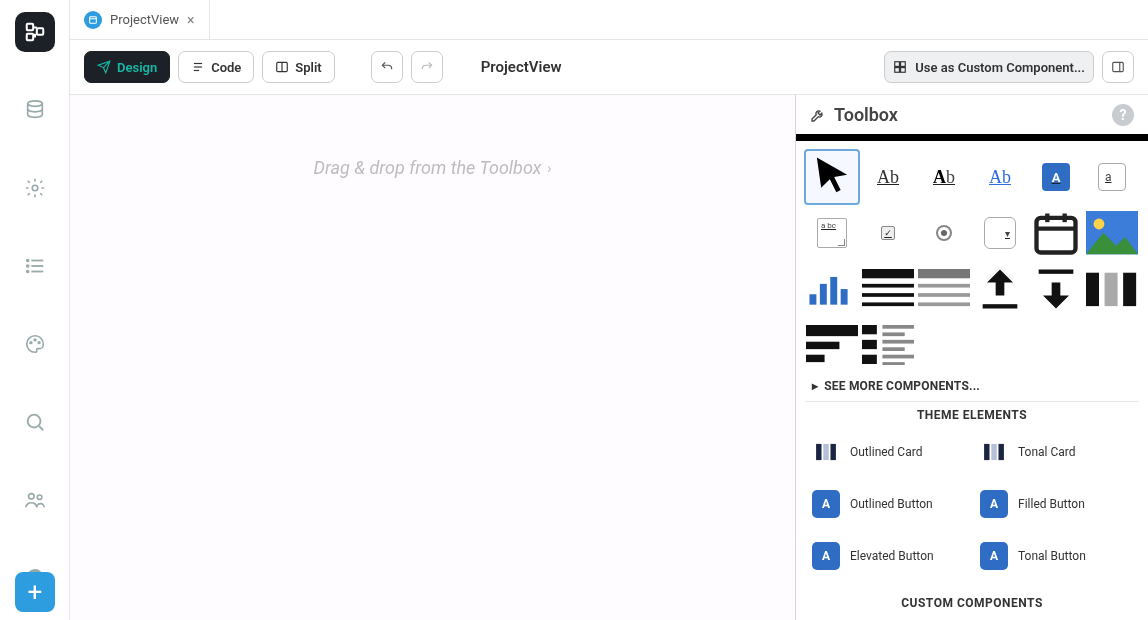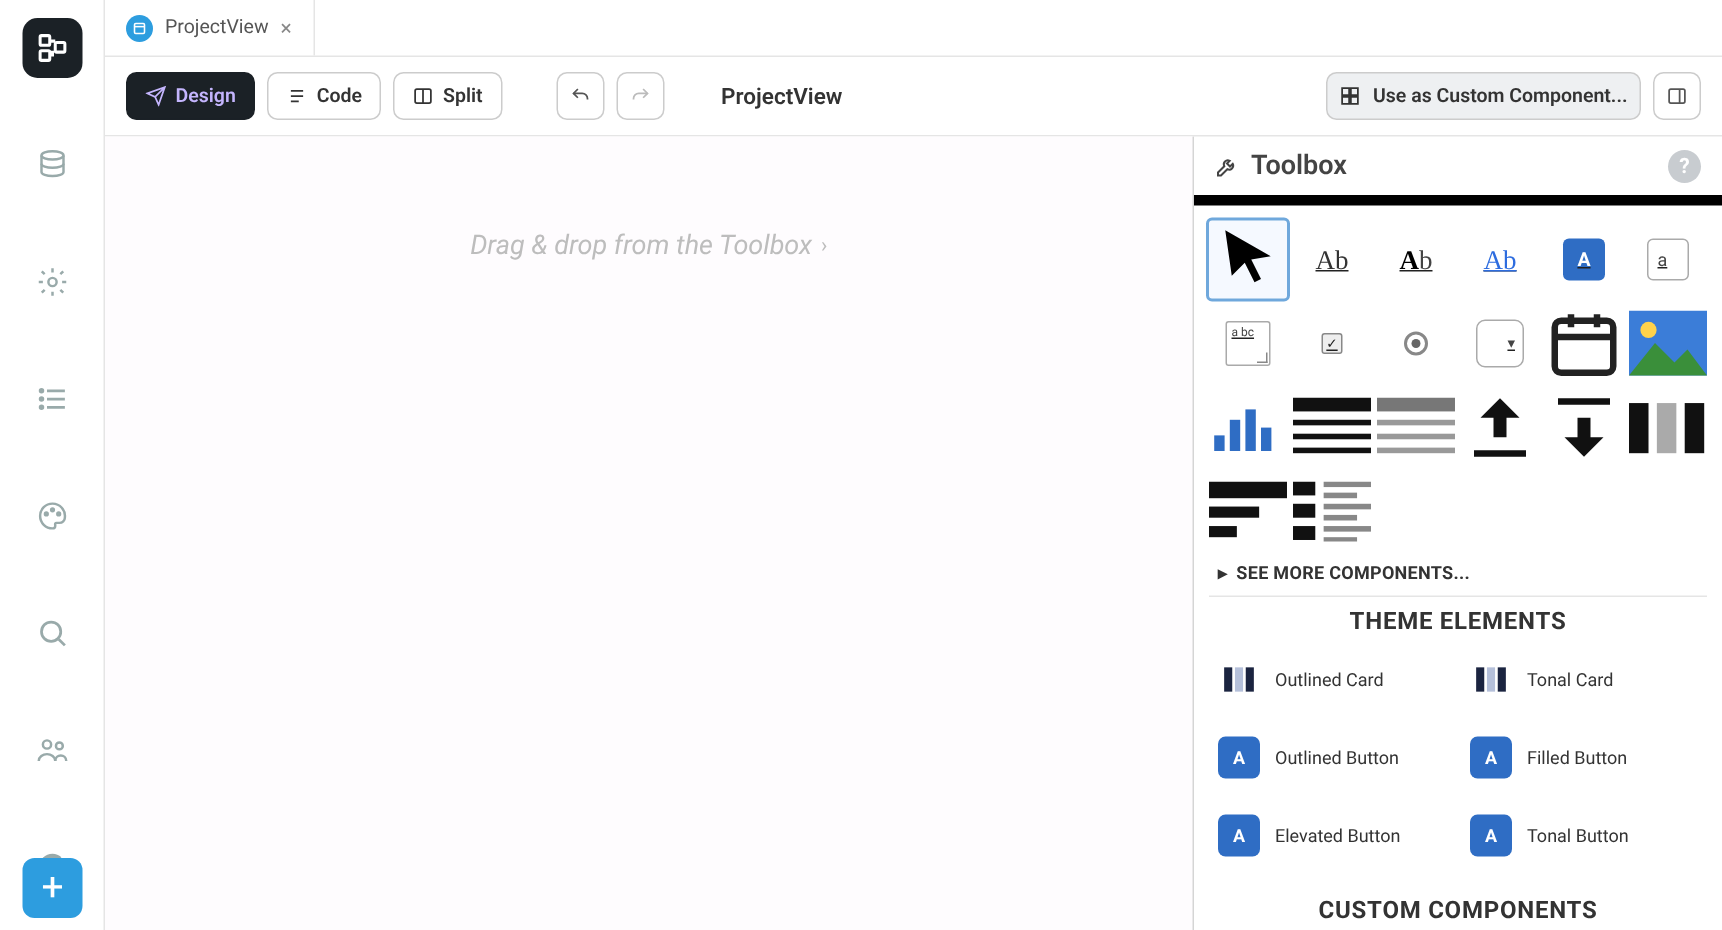--- a/index.html
+++ b/index.html
@@ -45,21 +45,21 @@
     
     .toolbar {
       height:55px; display:flex; align-items:center; padding:0 14px; gap:8px;
       border-bottom:1px solid #e5e5e5;
     }
     .seg {
       display:flex; align-items:center; gap:6px; height:32px; padding:0 12px;
       border:1px solid #ccc; border-radius:7px; font-size:13px; font-weight:600; color:#333;
       cursor:pointer; background:#fff;
     }
-    .seg.active { background:#1b2126; color:#c4b5fd; border-color:#1b2126; }
+    .seg.active { background:#1b2126; color:#14b8a6; border-color:#1b2126; }
     .seg svg, .icon-btn svg { width:14px; height:14px; flex-shrink:0; }
     .tb-gap { width:20px; }
     .icon-btn {
       width:32px; height:32px; border:1px solid #ccc; border-radius:7px;
       display:flex;align-items:center;justify-content:center; color:#555; cursor:pointer; background:#fff;
     }
     .toolbar .page-title { margin-left:30px; font-size:15px; font-weight:600; color:#333; }
     .toolbar .spacer { flex:1; }
     .use-btn {
       height:32px; padding:0 8px; border:1px solid #ccc; border-radius:7px;
@@ -111,21 +111,21 @@
     .mini-radio::after{content:"";width:6px;height:6px;border-radius:50%;background:#666;}
     .mini-dropdown { width:32px;height:32px;border:1px solid #aaa;border-radius:6px;display:flex;align-items:center;justify-content:flex-end;padding-right:5px;}
     .mini-dropdown::after{content:"▾";font-size:10px;color:#444;}
 
     .see-more {
       display:flex; align-items:center; gap:6px; padding:8px 6px; font-size:12px; font-weight:700;
       color:#333; letter-spacing:.2px; cursor:pointer; border-bottom:1px solid #e5e5e5;
     }
 
     .section-title {
-      text-align:center; font-size:16px; font-weight:700; letter-spacing:.5px; color:#333;
+      text-align:center; font-size:12px; font-weight:700; letter-spacing:.5px; color:#333;
       padding:6px 0 4px;
     }
 
     .theme-grid { display:grid; grid-template-columns:1fr 1fr; gap:8px; padding:4px 2px 2px; }
     .theme-item {
       height:44px; display:flex; align-items:center; gap:10px; padding:0 4px;
       font-size:12px; color:#333; cursor:grab;
     }
     .theme-icon {
       width:28px;height:28px;border-radius:5px;display:flex;align-items:center;justify-content:center;

